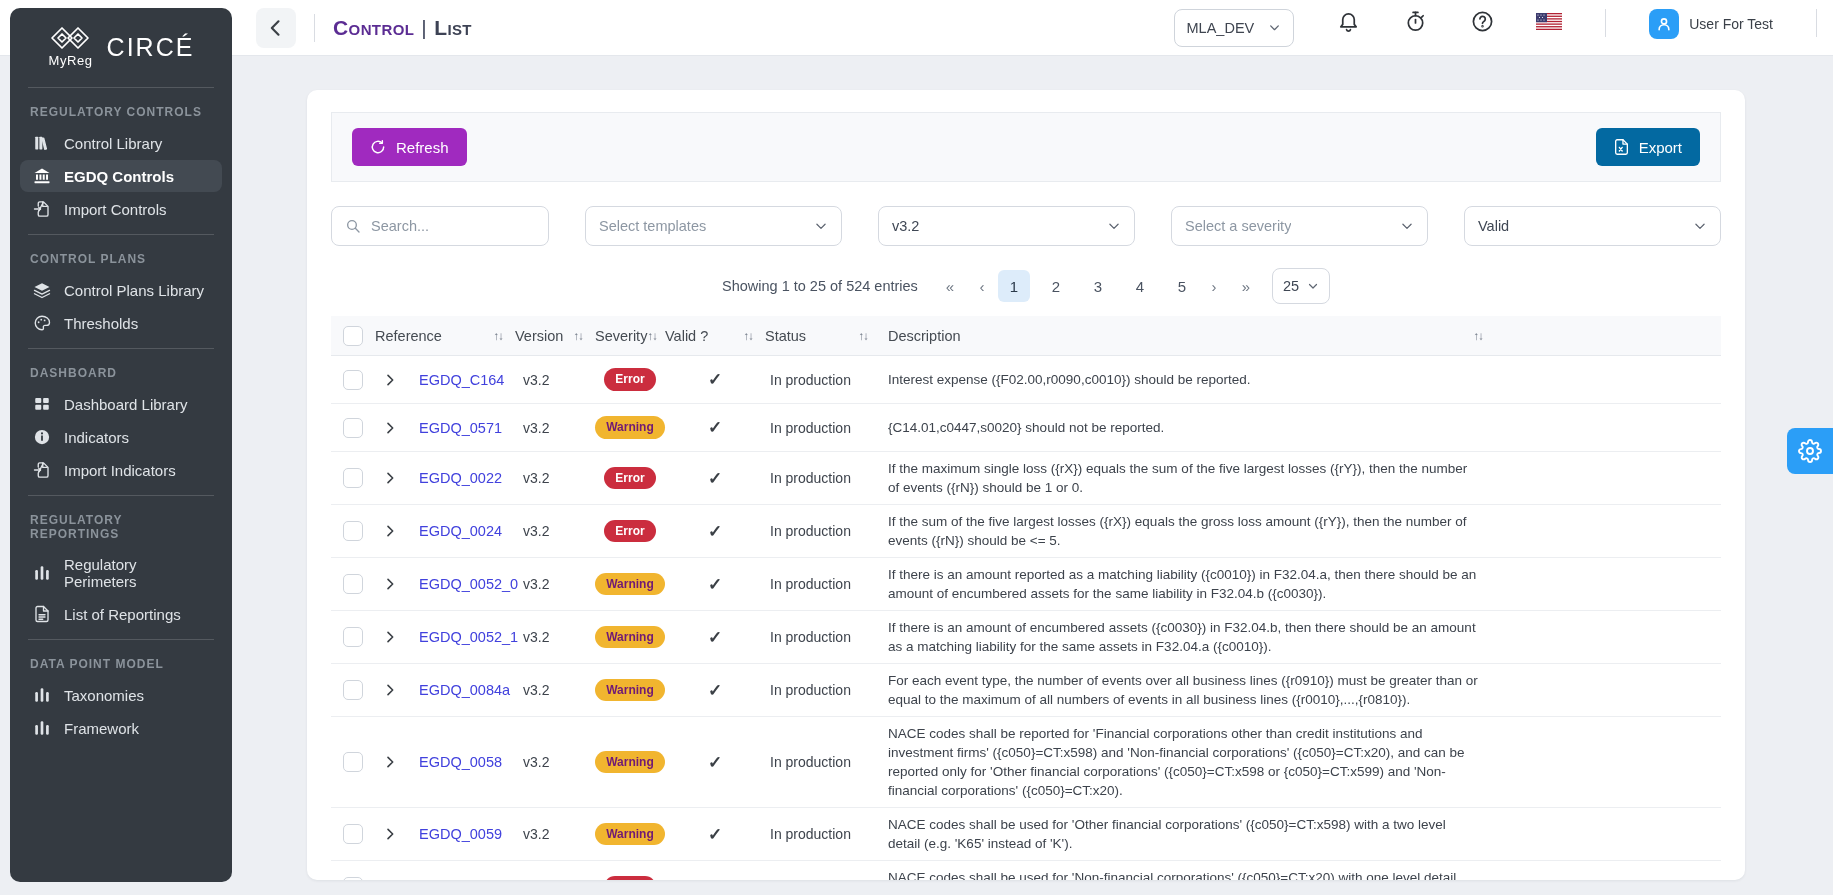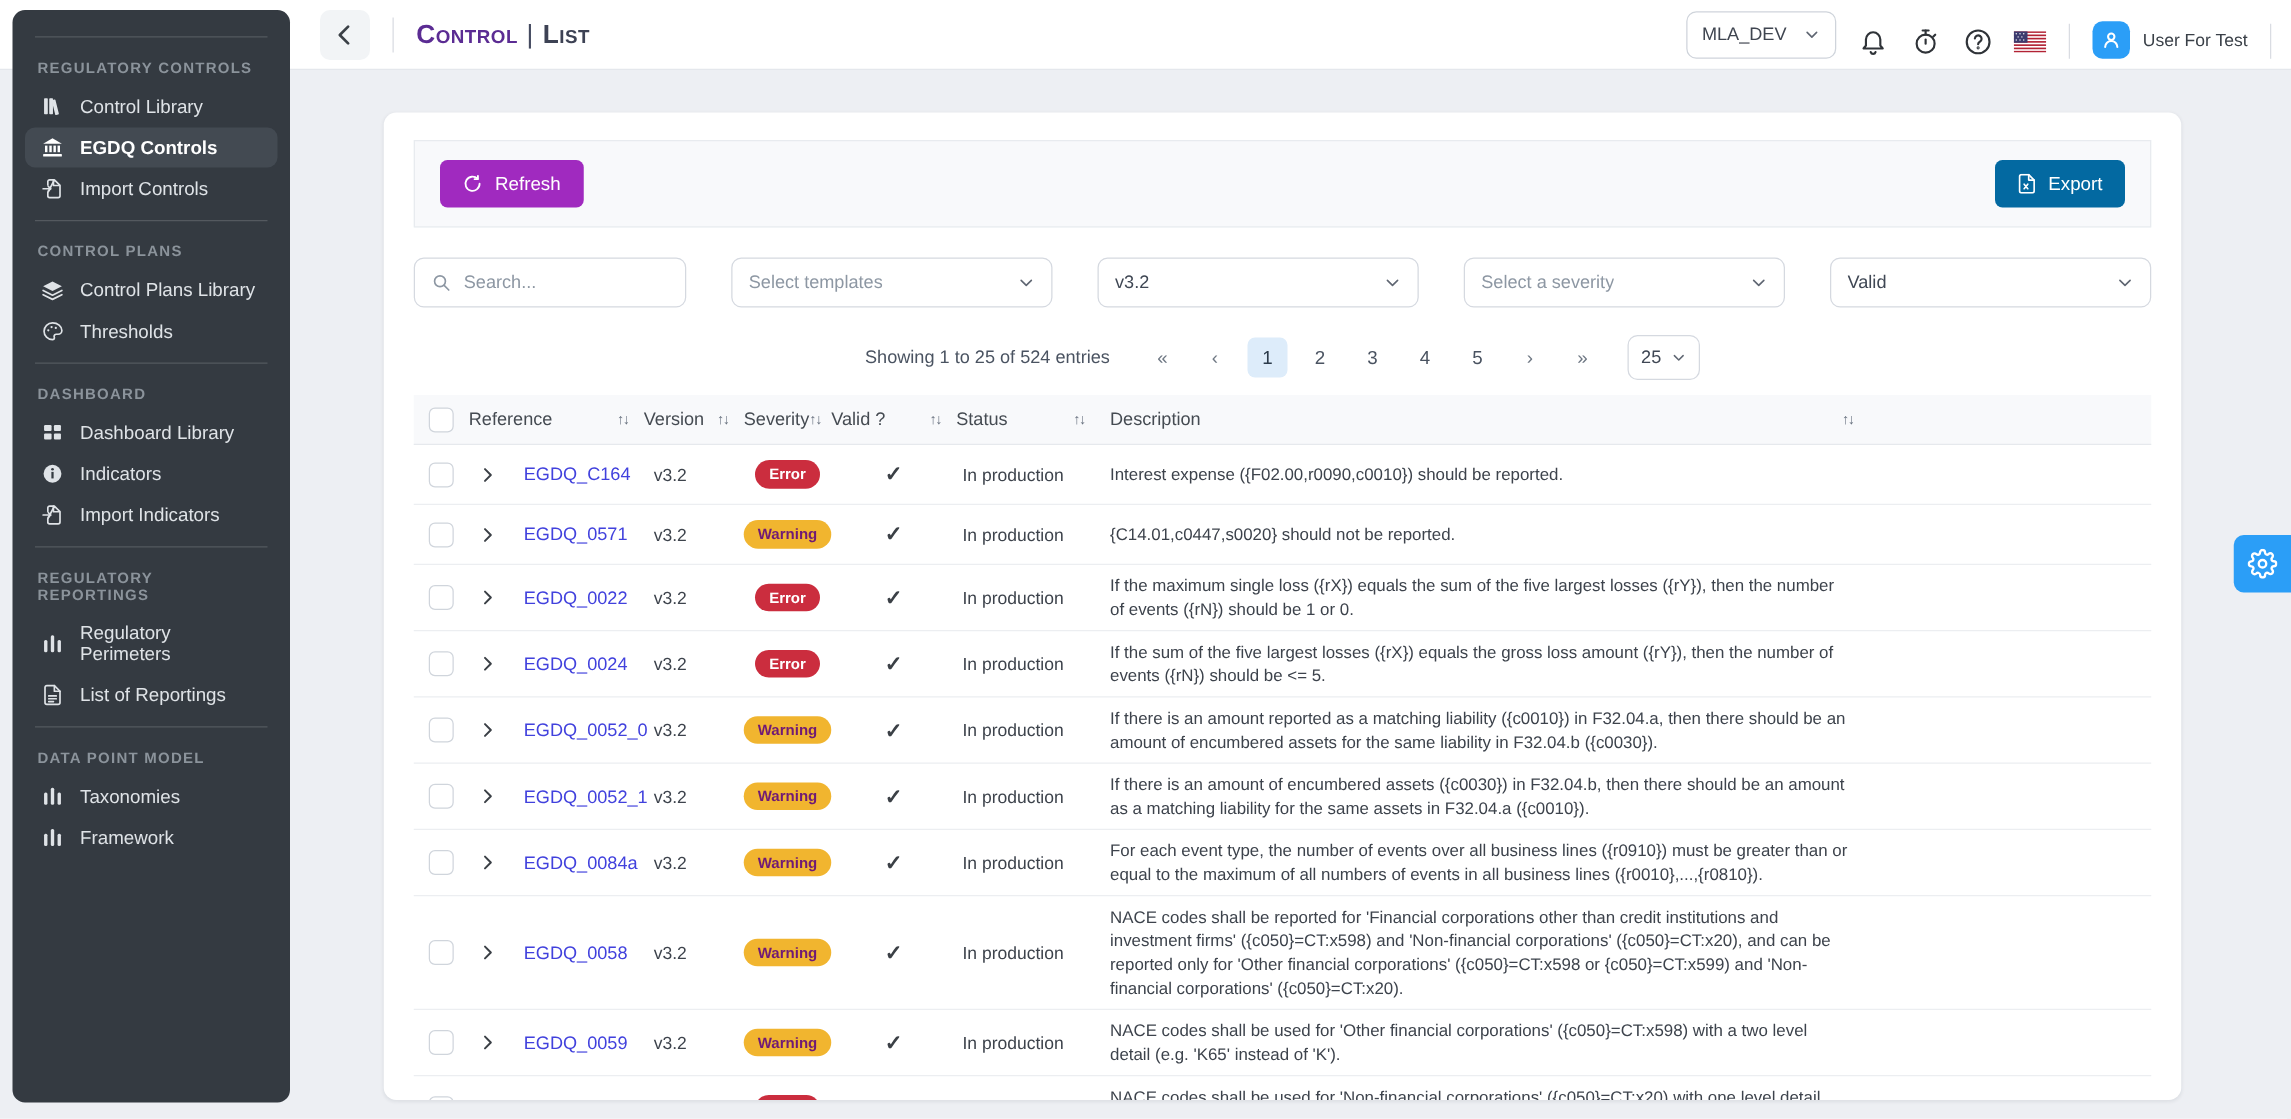--- a/index.html
+++ b/index.html
@@ -8,21 +8,21 @@
 
   
   .topbar { position:absolute; left:0; top:0; right:0; height:56px; background:#fff; border-bottom:1px solid #e4e7ec; z-index:1; }
   .topbar-inner { margin-left:232px; height:100%; display:flex; align-items:center; padding:0 14px 0 24px; }
   .back-btn { width:40px; height:40px; background:#f2f4f6; border:none; border-radius:8px; display:flex; align-items:center; justify-content:center; cursor:pointer; }
   .tb-sep { width:1px; height:28px; background:#d9dce2; margin:0 18px; }
   .page-title { font-variant:small-caps; font-size:21px; font-weight:600; letter-spacing:.4px; white-space:nowrap; }
   .pt-primary { color:#5b2c93; }
   .pt-sep { color:#454b60; font-weight:400; padding:0 7px; }
   .pt-secondary { color:#3d4254; }
-  .tb-right { margin-left:auto; display:flex; align-items:flex-end; gap:16px; }
+  .tb-right { margin-left:auto; display:flex; align-items:flex-start; gap:41px; }
   .env-select { display:flex; align-items:center; gap:14px; border:1px solid #cfd4db; border-radius:8px; height:38px; padding:0 12px; font-size:14.5px; color:#3f4550; background:#fff; cursor:pointer; }
   .tb-icon { display:flex; align-items:center; justify-content:center; width:26px; height:26px; cursor:pointer; color:#2f3338; }
   .avatar { width:30px; height:30px; border-radius:8px; background:#2b9ef7; display:flex; align-items:center; justify-content:center; }
   .user-wrap { display:flex; align-items:center; gap:10px; cursor:pointer; }
   .user-name { font-size:14px; color:#3a4048; }
 
   
   .sidebar { position:absolute; left:10px; top:8px; width:222px; height:874px; background:#343a41; border-radius:10px; z-index:2; padding:12px 0 10px; overflow:hidden; }
   .logo-row { display:flex; align-items:center; justify-content:center; gap:13px; padding:6px 0 10px; }
   .logo-mark { display:flex; flex-direction:column; align-items:center; }
@@ -45,21 +45,21 @@
 
   .filters { display:flex; gap:36px; margin-bottom:16px; }
   .field { display:flex; align-items:center; gap:10px; border:1px solid #d5d9e0; border-radius:8px; height:40px; background:#fff; padding:0 13px; font-size:14.5px; color:#3f4754; flex:1; cursor:pointer; }
   .field.search { flex:0 0 218px; cursor:text; }
   .field input { border:none; outline:none; width:100%; font-size:14.5px; font-family:inherit; color:#3f4754; background:transparent; }
   .field input::placeholder { color:#8d97a3; }
   .field .value { white-space:nowrap; overflow:hidden; }
   .field .value.placeholder { color:#8d97a3; }
   .field .chev { margin-left:auto; color:#5f6672; display:flex; }
 
-  .pagination { display:flex; align-items:center; justify-content:center; gap:10px; padding:6px 0 12px; font-size:14.5px; color:#4a5361; }
+  .pagination { display:flex; align-items:center; justify-content:center; padding:6px 0 12px; font-size:14.5px; color:#4a5361; }
   .pg-summary { margin-right:16px; }
   .pg-btn { border:none; background:transparent; color:#6f7884; font-size:15px; width:32px; height:32px; border-radius:6px; cursor:pointer; font-family:inherit; }
   .pg-btn.num { color:#4a5361; }
   .pg-btn.active { background:#ddecfa; color:#2b3a4a; }
   .pg-size { display:flex; align-items:center; gap:8px; border:1px solid #d5d9e0; border-radius:8px; height:36px; padding:0 10px; margin-left:10px; color:#3f4754; cursor:pointer; background:#fff; }
 
   
   .thead, .trow { display:grid; grid-template-columns:44px 30px 110px 80px 70px 100px 115px 615px 1fr; align-items:center; }
   .thead { background:#f8f9fb; border-bottom:1px solid #e6e9ed; min-height:40px; font-size:14.5px; color:#454b52; }
   .th { display:flex; align-items:center; justify-content:space-between; padding-right:12px; }
@@ -164,20 +164,32 @@
             </svg>
         </span>
         <span class="user-name">User For Test</span>
       </div>
       <div class="tb-sep" style="margin:0 2px"></div>
     </div>
   </div>
 </header>
 
 <aside class="sidebar">
+  <div class="logo-row">
+    <span class="logo-mark">
+      <svg width="46" height="26" viewBox="0 0 46 26" fill="none" stroke="#fff" stroke-width="1.7" stroke-linejoin="round">
+        <path d="M14 2l10 10-10 10L4 12z"></path>
+          <path d="M30 2l10 10-10 10L20 12z"></path>
+          <path d="M14 8l4 4-4 4-4-4z"></path>
+          <path d="M30 8l4 4-4 4-4-4z"></path>
+      </svg>
+      <span class="logo-myreg">MyReg</span>
+    </span>
+    <span class="logo-title">CIRCÉ</span>
+  </div>
   <nav>
       <div class="sb-divider"></div>
       <div class="sb-title">REGULATORY CONTROLS</div>
       <div class="sb-item">
         <span class="sb-icon">
           <svg width="18" height="18" viewBox="0 0 24 24" fill="currentColor">
             <rect x="3" y="3.5" width="4" height="17" rx="0.8"></rect>
             <rect x="8.5" y="3.5" width="4" height="17" rx="0.8"></rect>
             <rect x="13" y="4.8" width="4" height="16.5" rx="0.8" transform="rotate(-14 15 13)"></rect>
           </svg>

